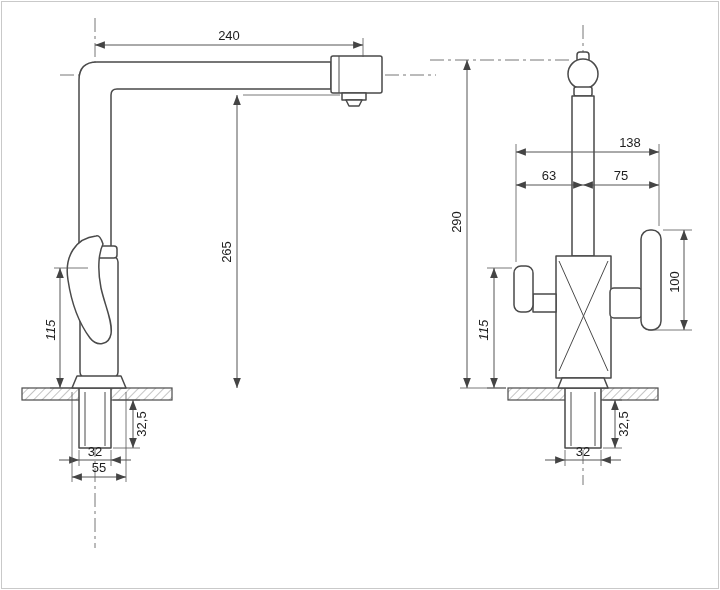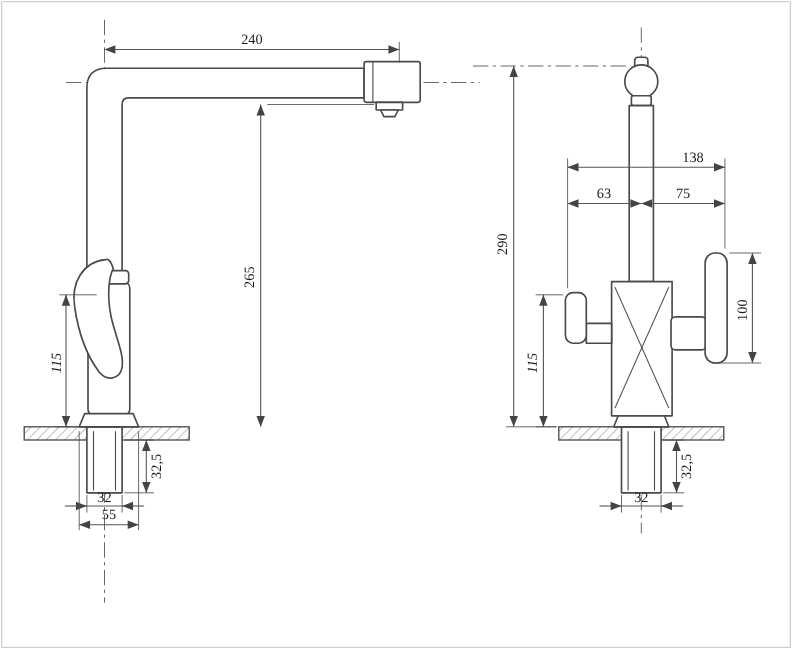--- a/index.html
+++ b/index.html
@@ -1,18 +1,18 @@
 <!DOCTYPE html>
 <html><head>
 <meta charset="utf-8">
 <style>
   html,body { margin:0; padding:0; background:#ffffff; }
   .page {
     width:588px; height:590px; position:relative; background:#ffffff;
-    font-family:Liberation Serif, serif;
+    font-family:Liberation Sans, sans-serif;
   }
   svg { display:block; }
   .outline { fill:#ffffff; stroke:#4a4a4a; stroke-width:1.5; stroke-linejoin:round; }
   .detail  { fill:none; stroke:#4a4a4a; stroke-width:1; }
   .dimline { stroke:#555555; stroke-width:1; fill:none; }
   .extline { stroke:#555555; stroke-width:0.8; fill:none; }
   .centerline { stroke:#666666; stroke-width:0.9; fill:none; stroke-dasharray:14 4 3 4; }
   .counter { stroke:#4a4a4a; stroke-width:1.2; }
   .dimtext { font-size:13px; fill:#1d1d1d; }
   .dimtext.it { font-style:italic; }

